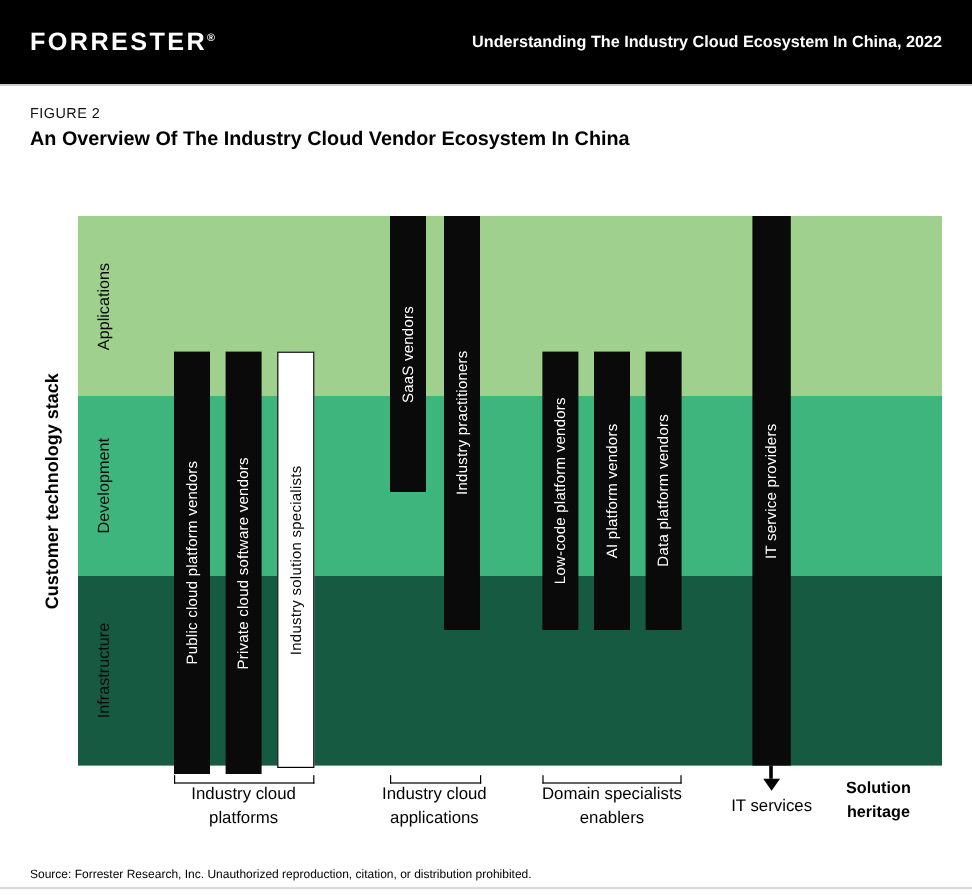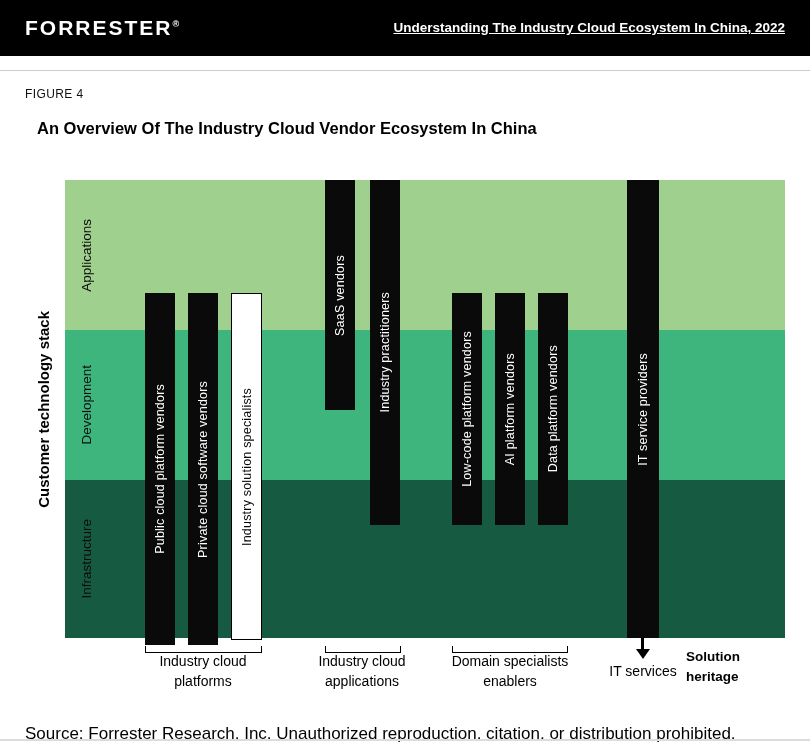--- a/index.html
+++ b/index.html
@@ -1,31 +1,31 @@
 <!DOCTYPE html>
 <html><head>
 <meta charset="utf-8">
 <style>
   html,body{margin:0;padding:0;}
   body{font-family:"Liberation Sans",sans-serif;background:#ffffff;}
   .page{position:relative;width:810px;height:746px;background:#ffffff;overflow:hidden;}
 
   
-  .header{position:absolute;left:0;top:0;width:810px;height:56px;background:#000000;color:#ffffff;
+  .header{position:absolute;left:0;top:0;width:810px;height:71px;background:#000000;color:#ffffff;
           display:flex;align-items:center;justify-content:space-between;box-sizing:border-box;padding:0 25px;}
   .logo{font-size:21px;font-weight:bold;letter-spacing:2px;color:#ffffff;white-space:nowrap;}
   .logo sup{font-size:9px;letter-spacing:0;}
-  .header-titles{text-align:right;line-height:1.5;text-decoration:underline;}
+  .header-titles{text-align:right;line-height:1.5;}
   .header-title{font-size:13.5px;font-weight:bold;}
   .header-subtitle{font-size:12px;font-weight:normal;}
   .header-rule{position:absolute;left:0;top:70px;width:810px;height:1px;background:#cccccc;}
 
   
   .figure-label{position:absolute;left:25px;top:87px;font-size:12px;color:#111;letter-spacing:0.4px;}
-  .figure-title{position:absolute;left:25px;top:107px;margin:12px;font-size:16.5px;font-weight:bold;color:#000;text-align:right;}
+  .figure-title{position:absolute;left:25px;top:107px;margin:0;font-size:16.5px;font-weight:bold;color:#000;text-align:right;}
 
   
   .vtext{writing-mode:vertical-rl;transform:rotate(180deg);white-space:nowrap;}
 
   
   .axis-title{position:absolute;left:30px;top:180px;height:458px;width:26px;display:flex;align-items:center;justify-content:center;}
   .axis-title span{font-size:15px;font-weight:bold;color:#000;}
 
   
   .chart{position:absolute;left:65px;top:180px;width:720px;height:458px;}
@@ -55,46 +55,46 @@
   .bracket-g1{left:145px;width:117px;}
   .bracket-g2{left:325px;width:76px;}
   .bracket-g3{left:452px;width:116px;}
 
   
   .group-label{position:absolute;top:651px;font-size:14px;color:#000;text-align:center;white-space:pre-line;line-height:1.45;}
   .glabel-1{left:133px;width:140px;}
   .glabel-2{left:292px;width:140px;}
   .glabel-3{left:430px;width:160px;}
   .glabel-4{left:583px;width:120px;margin-top:10px;}
-  .solution-heritage{position:absolute;left:686px;top:647px;width:92px;font-size:13.5px;font-weight:bold;color:#000;white-space:pre-line;line-height:1.5;}
+  .solution-heritage{position:absolute;left:686px;top:647px;width:92px;font-size:13.5px;font-weight:bold;color:#000;text-align:center;white-space:pre-line;line-height:1.5;}
 
   
   .arrow-line{position:absolute;left:641px;top:638px;width:3px;height:11px;background:#000;}
   .arrow-head{position:absolute;left:636px;top:649px;width:0;height:0;border-left:7px solid transparent;border-right:7px solid transparent;border-top:10px solid #000;}
 
   
-  .source{position:absolute;left:25px;top:724px;font-size:17px;color:#000;}
+  .source{position:absolute;left:25px;top:724px;font-size:10px;color:#000;}
   .bottom-rule{position:absolute;left:0;top:739px;width:810px;height:2px;background:#dcdcdc;}
 </style>
 </head>
 <body>
 
 <div class="page">
 
   <div class="header">
     <div class="logo">
       <span>FORRESTER</span><sup>®</sup>
     </div>
     <div class="header-titles">
       <div class="header-title">Understanding The Industry Cloud Ecosystem In China, 2022</div>
     </div>
   </div>
   <div class="header-rule"></div>
 
-  <div class="figure-label">FIGURE 4</div>
+  <div class="figure-label">FIGURE 2</div>
   <h1 class="figure-title">An Overview Of The Industry Cloud Vendor Ecosystem In China</h1>
 
   <div class="axis-title">
     <span class="vtext">Customer technology stack</span>
   </div>
 
   <div class="chart">
     <div class="band band-apps" style="background-color: rgb(159, 208, 141);">
       <span class="band-label vtext">Applications</span>
     </div>

